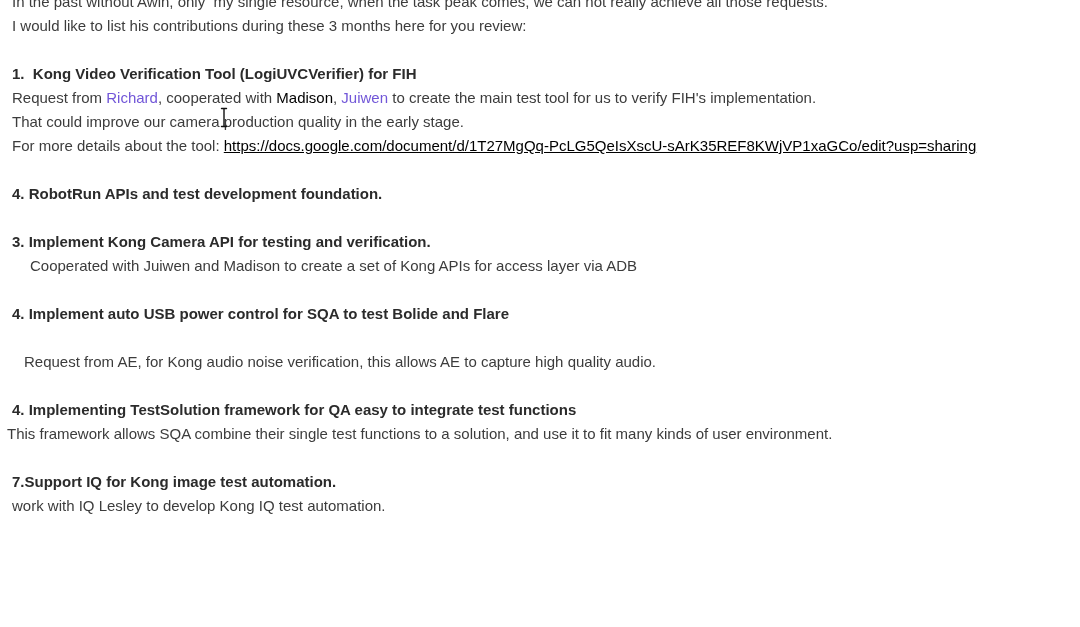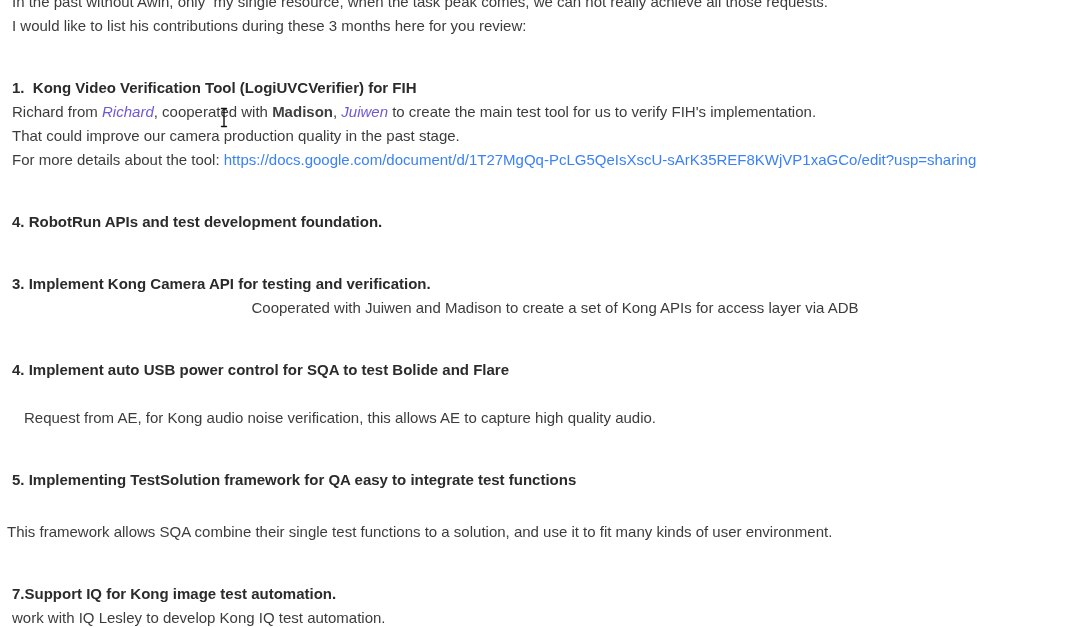--- a/index.html
+++ b/index.html
@@ -21,29 +21,29 @@
     width: 1068px;
   }
   .line {
     white-space: pre;
     height: 24px;
   }
   .gap { height: 24px; }
   .heading {
     font-weight: bold;
     color: #2b2b2b;
-    margin-top: 14px;
   }
-  .indent-30 { padding-left: 18px; text-align: center; }
+  .indent-30 { padding-left: 18px; }
   .indent-24 { padding-left: 12px; }
-  .indent-8  { margin-left: -5px; margin-top: 28px; }
-  .mention-purple { color: #7156d8; font-style: italic; }
-  .mention-blue   { color: #404040; font-weight: bold; }
+  .indent-8  { margin-left: -5px; }
+  .mention-purple { color: #7156d8; }
+  .mention-blue   { color: #000000; }
   a.doclink {
-    color: #3b82f6;
+    color: #000000;
+    text-decoration: underline;
     cursor: pointer;
   }
   .ibeam {
     position: absolute;
     left: 219px;
     top: 117px;
     width: 10px;
     height: 21px;
     pointer-events: none;
   }
@@ -52,22 +52,22 @@
 <body>
 
 <div class="doc">
 
   <div class="line">In the past without Awin, only  my single resource, when the task peak comes, we can not really achieve all those requests.</div>
   <div class="line">I would like to list his contributions during these 3 months here for you review:</div>
 
   <div class="gap"></div>
 
   <div class="line heading">1.  Kong Video Verification Tool (LogiUVCVerifier) for FIH</div>
-  <div class="line"><span>Richard from </span><span class="mention-purple">Richard</span><span>, cooperated with </span><span class="mention-blue">Madison</span><span>, </span><span class="mention-purple">Juiwen</span><span> to create the main test tool for us to verify FIH's implementation.</span></div>
-  <div class="line">That could improve our camera production quality in the past stage.</div>
+  <div class="line"><span>Request from </span><span class="mention-purple">Richard</span><span>, cooperated with </span><span class="mention-blue">Madison</span><span>, </span><span class="mention-purple">Juiwen</span><span> to create the main test tool for us to verify FIH's implementation.</span></div>
+  <div class="line">That could improve our camera production quality in the early stage.</div>
   <div class="line"><span>For more details about the tool: </span><a class="doclink">https://docs.google.com/document/d/1T27MgQq-PcLG5QeIsXscU-sArK35REF8KWjVP1xaGCo/edit?usp=sharing</a></div>
 
   <div class="gap"></div>
 
   <div class="line heading">4. RobotRun APIs and test development foundation.</div>
 
   <div class="gap"></div>
 
   <div class="line heading">3. Implement Kong Camera API for testing and verification.</div>
   <div class="line indent-30">Cooperated with Juiwen and Madison to create a set of Kong APIs for access layer via ADB</div>
@@ -75,21 +75,21 @@
   <div class="gap"></div>
 
   <div class="line heading">4. Implement auto USB power control for SQA to test Bolide and Flare</div>
 
   <div class="gap"></div>
 
   <div class="line indent-24">Request from AE, for Kong audio noise verification, this allows AE to capture high quality audio.</div>
 
   <div class="gap"></div>
 
-  <div class="line heading">5. Implementing TestSolution framework for QA easy to integrate test functions</div>
+  <div class="line heading">4. Implementing TestSolution framework for QA easy to integrate test functions</div>
   <div class="line indent-8">This framework allows SQA combine their single test functions to a solution, and use it to fit many kinds of user environment.</div>
 
   <div class="gap"></div>
 
   <div class="line heading">7.Support IQ for Kong image test automation.</div>
   <div class="line">work with IQ Lesley to develop Kong IQ test automation.</div>
 
   <svg class="ibeam" viewBox="0 0 10 21" width="10" height="21">
     <path d="M2.5 1.5 H7.5 M5 1.5 V19.5 M2.5 19.5 H7.5" stroke="#111111" stroke-width="1.4" fill="none" stroke-linecap="round"></path>
   </svg>

